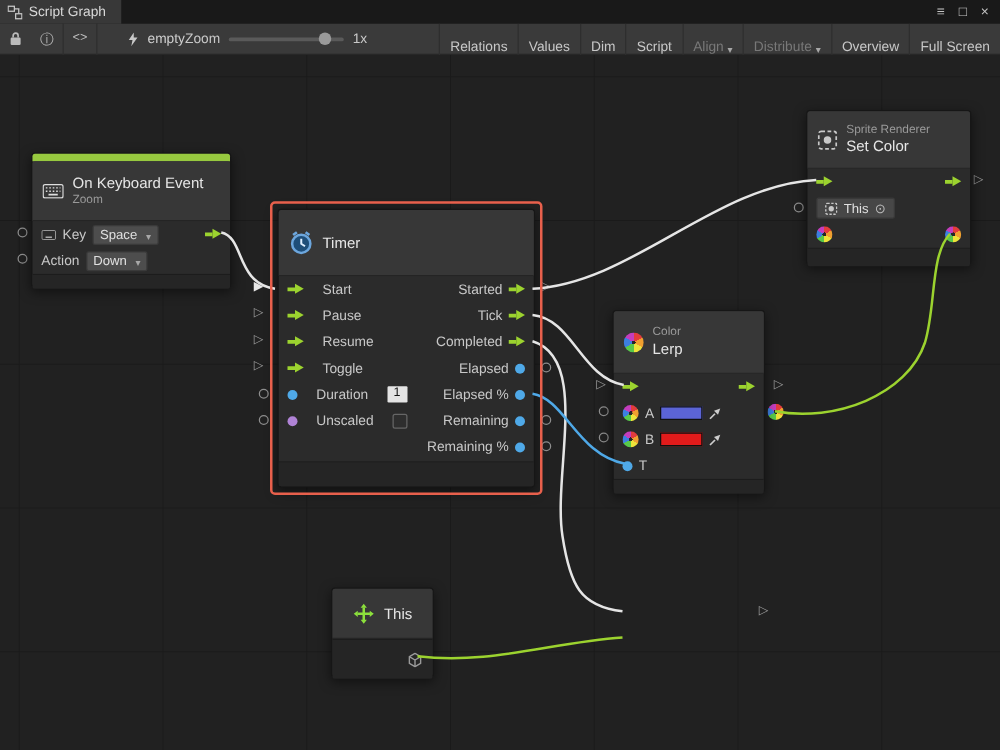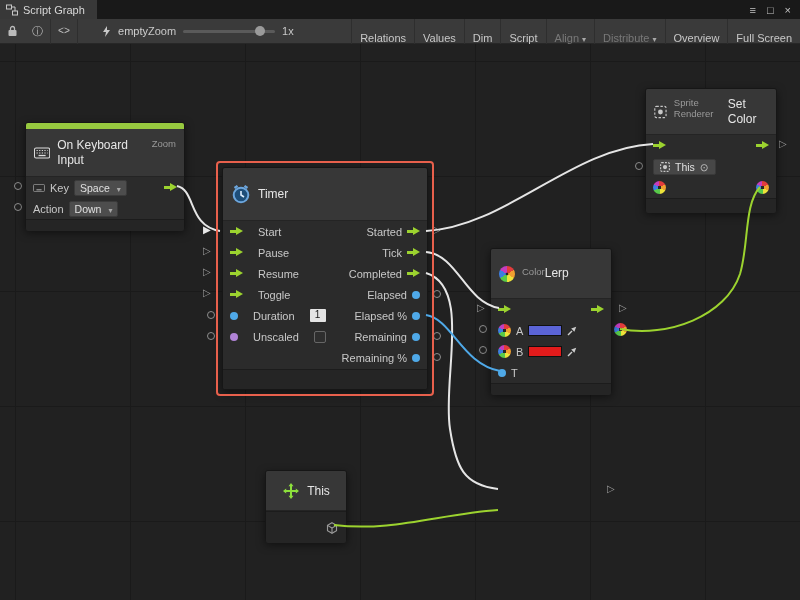--- a/index.html
+++ b/index.html
@@ -21,21 +21,21 @@
 .zoomhandle{position:absolute;left:72px;top:-4px;width:10px;height:10px;border-radius:50%;background:#9A9A9A}
 .rbtns{margin-left:auto;display:flex;height:25px}
 
 #canvas{position:absolute;top:44px;left:0;width:800px;height:556px;background-color:#212121;
  background-image:linear-gradient(#1A1A1A 1px,transparent 1px),linear-gradient(90deg,#1A1A1A 1px,transparent 1px);
  background-size:115px 115px;background-position:15px 17px}
 #wires{position:absolute;inset:0;z-index:3;pointer-events:none}
 
 .node{position:absolute;display:flex;flex-direction:column;background:#2B2B2B;border:1px solid #161616;border-radius:3px;box-shadow:0 3px 9px rgba(0,0,0,.5);color:#C8C8C8;font-size:11px;z-index:2}
 .nhead{background:#373737;border-bottom:1px solid #242424;display:flex;align-items:center;gap:7px;padding:0 8px;border-radius:2px 2px 0 0;flex:none}
-.htext{display:flex;flex-direction:row;justify-content:center;line-height:1.25}
+.htext{display:flex;flex-direction:column;justify-content:center;line-height:1.25}
 .ntitle{font-size:12px;color:#E6E6E6}
 .nsub{font-size:9.5px;color:#9A9A9A}
 .nfoot{margin-top:auto;background:#252525;border-top:1px solid #1C1C1C;border-radius:0 0 2px 2px;flex:none}
 .kstrip{height:6px;background:#97C93F;border-radius:2px 2px 0 0;flex:none}
 .row,.trow{display:flex;align-items:center;gap:5px;height:21px;padding:0 7px;flex:none}
 .tl{display:flex;align-items:center;gap:15px}
 .tr{display:flex;align-items:center;gap:5px;margin-left:auto}
 .sp{margin-left:auto}
 
 .fa{position:relative;width:13px;height:9px;flex:none}
@@ -164,21 +164,21 @@
 
   <div class="node" style="left:25px;top:78px;width:160px;height:108px">
     <div class="kstrip"></div>
     <div class="nhead" style="height:48px">
       <svg width="17" height="12" viewBox="0 0 16 11">
         <rect x="0.5" y="0.5" width="15" height="10" rx="1.5" fill="none" stroke="#DDD"></rect>
         <path d="M2.5 3 H13.5 M2.5 5.5 H13.5" stroke="#DDD" stroke-width="1" stroke-dasharray="1.2 1.4"></path>
         <path d="M4.5 8 H11.5" stroke="#DDD" stroke-width="1.3"></path>
       </svg>
       <div class="htext">
-        <span class="ntitle">On Keyboard Input</span>
+        <span class="ntitle">On Keyboard Event</span>
         <span class="nsub">Zoom</span>
       </div>
     </div>
     <div class="row">
       <svg width="12" height="8" viewBox="0 0 16 11">
         <rect x="0.5" y="0.5" width="15" height="10" rx="1.5" fill="none" stroke="#AAA"></rect>
         <path d="M4.5 8 H11.5" stroke="#AAA" stroke-width="1.5"></path>
       </svg>
       <span>Key</span>
       <span class="dd">

